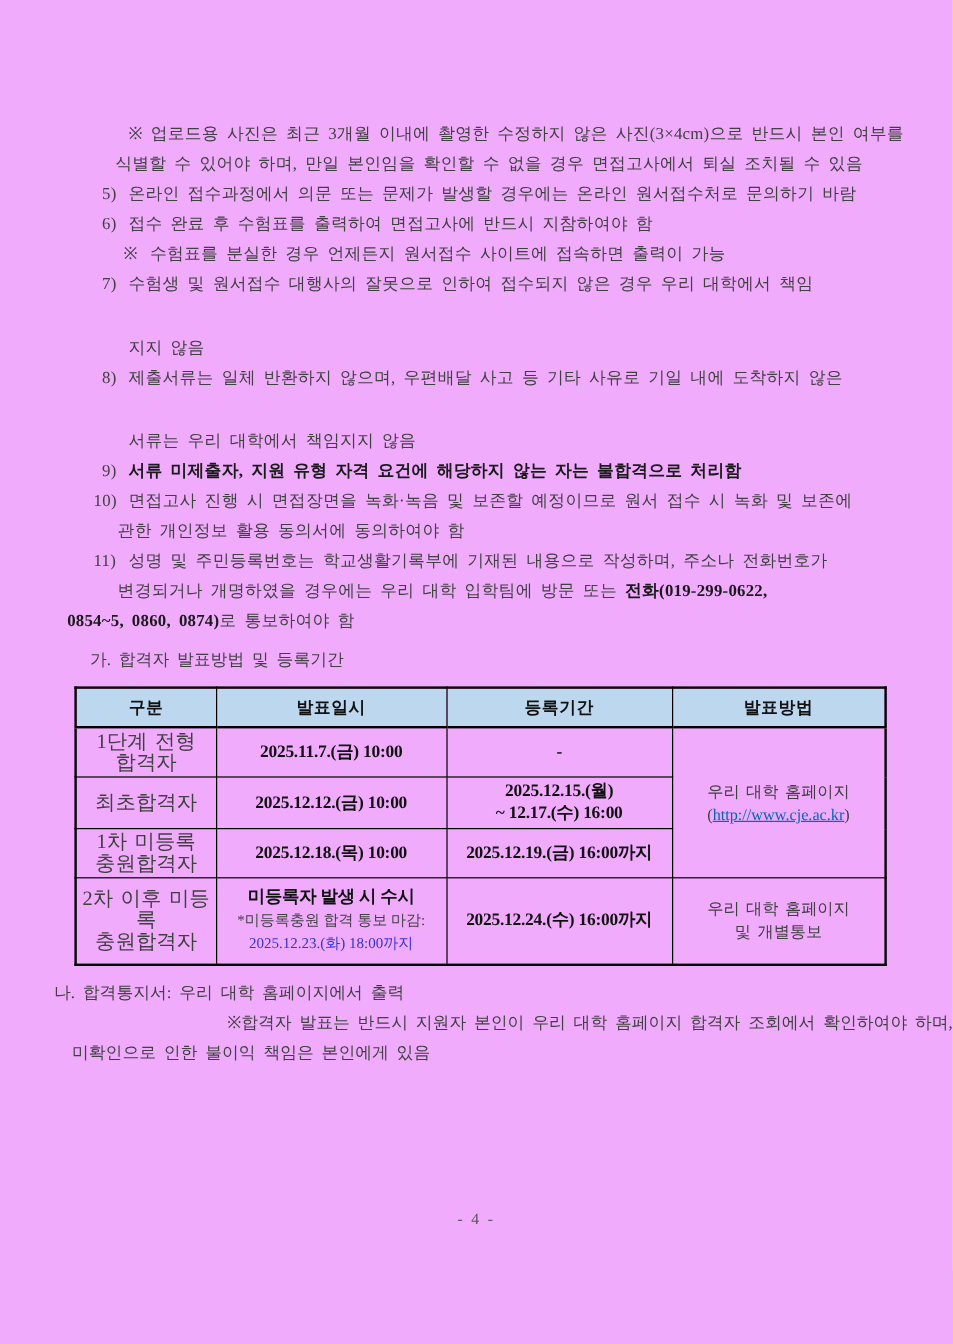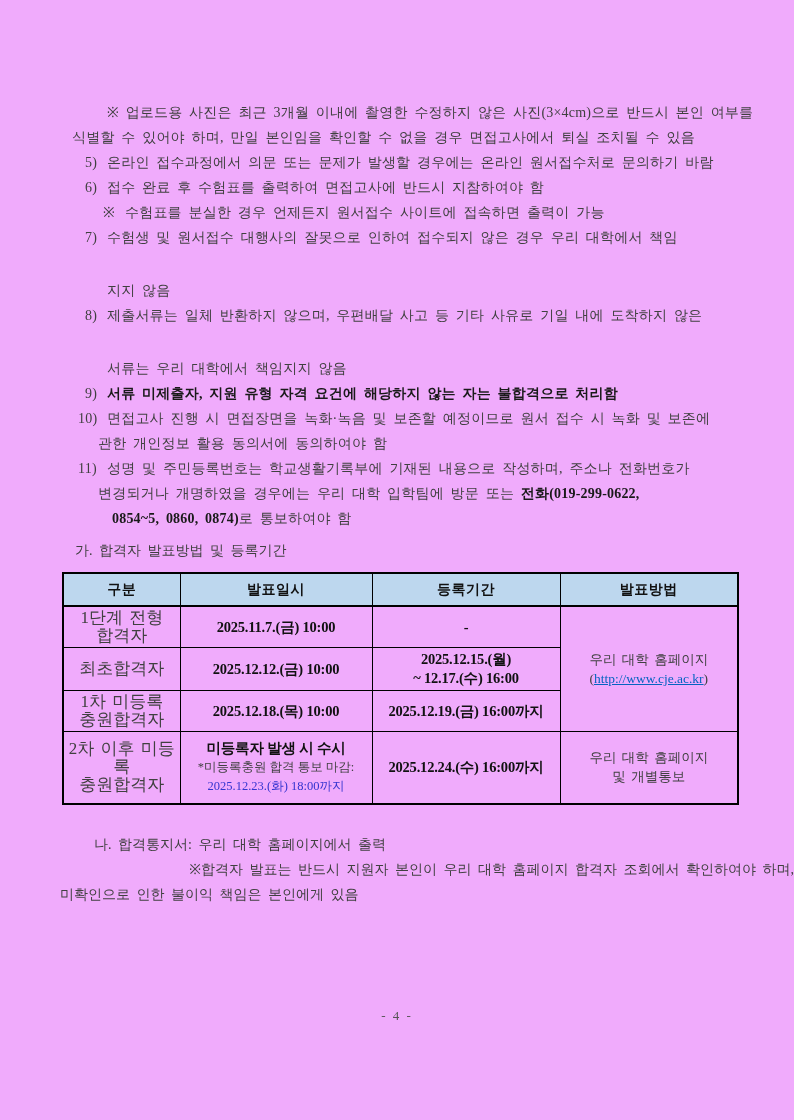--- a/index.html
+++ b/index.html
@@ -19,30 +19,30 @@
     font-size: 14px;
     line-height: 25px;
     white-space: nowrap;
     word-spacing: 3px;
     letter-spacing: 0.2px;
   }
   .bline .num { display: inline-block; }
   .b { font-weight: bold; color: #1a1a1a; }
 
   .ind-note1   { padding-left: 107px; }      
-  .ind-note1c  { padding-left: 72px; }      
+  .ind-note1c  { padding-left: 96px; }      
   .ind-item    { padding-left: 85px; }       
   .ind-item .num  { width: 22px; }
   .ind-itemc   { padding-left: 107px; margin-top: 28px; }      
   .ind-note2   { padding-left: 103px; }      
   .ind-note2 .num { width: 22px; }
   .ind-item2   { padding-left: 78px; }       
   .ind-item2 .num { width: 29px; }
   .ind-item2c  { padding-left: 70px; margin-left: 28px; }       
-  .ind-item2c2 { padding-left: 112px; }      
+  .ind-item2c2 { padding-left: 56px; }      
 
   
   .sec-title {
     margin-top: 22px;
     padding-left: 60px;
     font-size: 19px;
     line-height: 30px;
     font-weight: bold;
     color: #111111;
     letter-spacing: 0.3px;
@@ -89,21 +89,21 @@
     line-height: 19px;
     letter-spacing: -0.2px;
   }
   td.c-method { font-size: 13.5px; color: #404040; line-height: 19px; word-spacing: 2px; }
   .cell-line { display: block; }
   .small-note  { font-size: 12.5px; font-weight: normal; color: #404040; letter-spacing: 0; }
   .blue-note   { font-size: 12.5px; font-weight: normal; color: #3434cf; letter-spacing: 0; }
   a.url-link { color: #0563c1; text-decoration: underline; cursor: pointer; }
 
   
-  .sub-line-b { margin-top: 28px; padding-left: 94px; font-size: 14px; line-height: 24px; word-spacing: 3px; }
+  .sub-line-b { margin-top: 12px; padding-left: 45px; font-size: 14px; line-height: 24px; word-spacing: 3px; }
   .note-b1 { padding-left: 110px;  font-size: 14px; line-height: 25px; word-spacing: 3px; white-space: nowrap; text-align: right; }
   .note-b1 .num { display:inline-block; width: 22px; }
   .note-b2 { padding-left: 60px; font-size: 14px; line-height: 25px; word-spacing: 3px; white-space: nowrap; }
 
   
   .footer {
     position: absolute;
     top: 1008px;
     left: 0;
     width: 100%;

